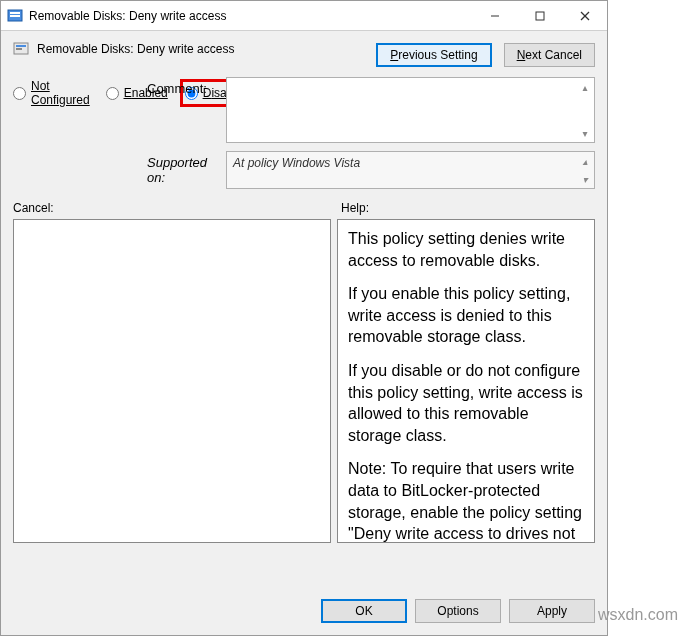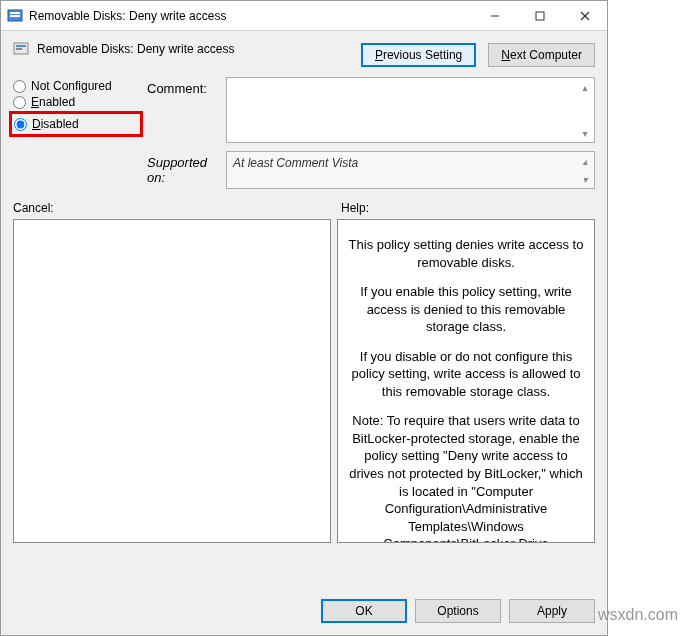--- a/index.html
+++ b/index.html
@@ -76,21 +76,21 @@
   .btn.focus-ring { border: 2px solid #0078d7; background: #e1e1e1; margin-left: 39px; }
   .underline-first { text-decoration: none; }
   .underline-first .u { text-decoration: underline; }
   .top-grid {
     display: grid;
     grid-template-columns: 130px 75px 1fr;
     column-gap: 4px;
     padding: 0 12px;
     align-items: start;
   }
-  .radios { display: flex; flex-direction: column; gap: 2px; padding-top: 2px; }
+  .radios { display: flex; flex-direction: row; gap: 16px; padding-top: 2px; text-decoration: underline; }
   .radio-row { display: flex; align-items: center; gap: 5px; font-size: 12px; }
   .radio-row input { margin: 0; }
   .redbox {
     border: 3px solid #e60000;
     padding: 3px 18px 3px 2px;
     margin-left: -4px;
   }
   .label-col { font-size: 13px; padding-top: 4px; }
   .comment-box, .supported-box {
     border: 1px solid #b0b0b0;
@@ -120,21 +120,21 @@
     padding: 0 12px;
     flex: 1;
     min-height: 0;
   }
   .options-panel, .help-panel {
     border: 1px solid #888;
     background: #fff;
     height: 324px;
   }
   .options-panel { width: 318px; }
-  .help-panel { flex: 1; padding: 16px 10px; overflow: hidden; position: relative; font-size: 13px; line-height: 1.35; text-align: center; }
+  .help-panel { flex: 1; padding: 8px 10px; overflow: hidden; position: relative; font-size: 16px; line-height: 1.35; }
   .help-panel p { margin: 0 0 12px 0; }
   .bottom-bar {
     display: flex;
     justify-content: flex-end;
     gap: 8px;
     padding: 10px 12px 12px 12px;
   }
   .watermark {
     position: absolute;
     right: 8px; bottom: 12px;
@@ -188,21 +188,21 @@
       </span>
       <span class="subtitle">Removable Disks: Deny write access</span>
     </div>
     <div class="nav-btns" style="padding-top:12px;">
       <button class="btn primary-outline underline-first">
           <span class="u">P</span>
           <span>revious Setting</span>
         </button>
       <button class="btn underline-first">
           <span class="u">N</span>
-          <span>ext Computer</span>
+          <span>ext Cancel</span>
         </button>
     </div>
   </div>
 
   <div class="top-grid">
     <div class="radios">
       <label class="radio-row">
         <input type="radio" name="st" style="">
         <span>Not Configured</span>
       </label>
@@ -219,21 +219,21 @@
     <div class="label-col">Comment:</div>
     <div class="comment-box">
       <span></span>
       <span class="scroll-arrow" style="top:2px;">▴</span>
       <span class="scroll-arrow" style="bottom:2px;">▾</span>
     </div>
 
     <div></div>
     <div class="label-col row2">Supported on:</div>
     <div class="supported-box row2">
-      <span>At least Comment Vista</span>
+      <span>At policy Windows Vista</span>
       <span class="scroll-arrow" style="top:2px;">▴</span>
       <span class="scroll-arrow" style="bottom:2px;">▾</span>
     </div>
   </div>
 
   <div class="mid-labels">
     <div class="lbl-options">Cancel:</div>
     <div>Help:</div>
   </div>
 

